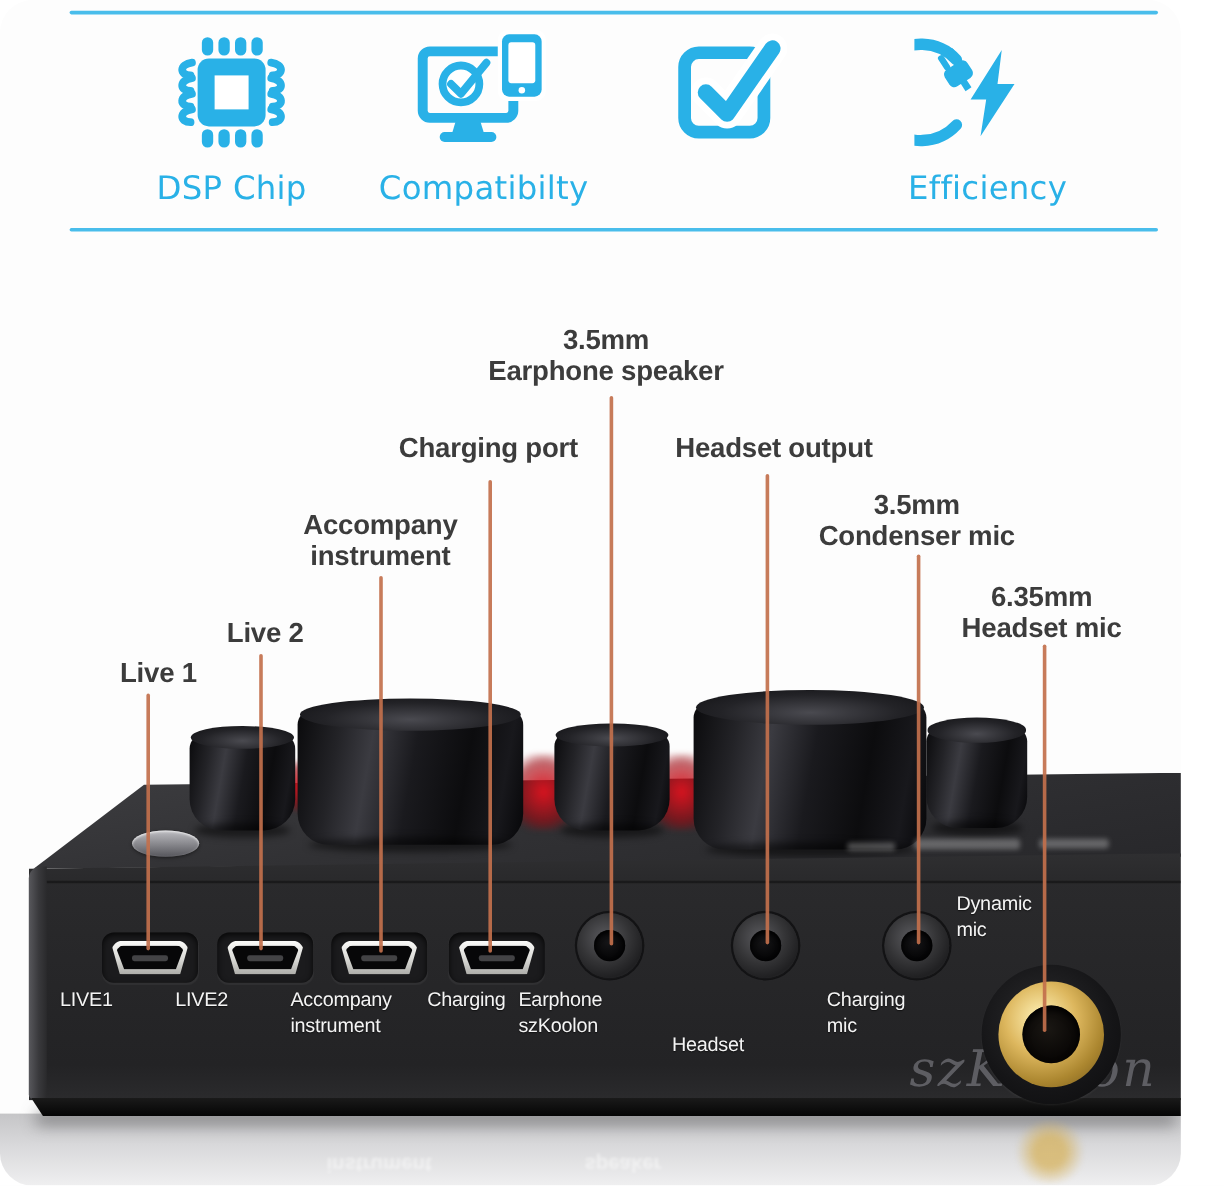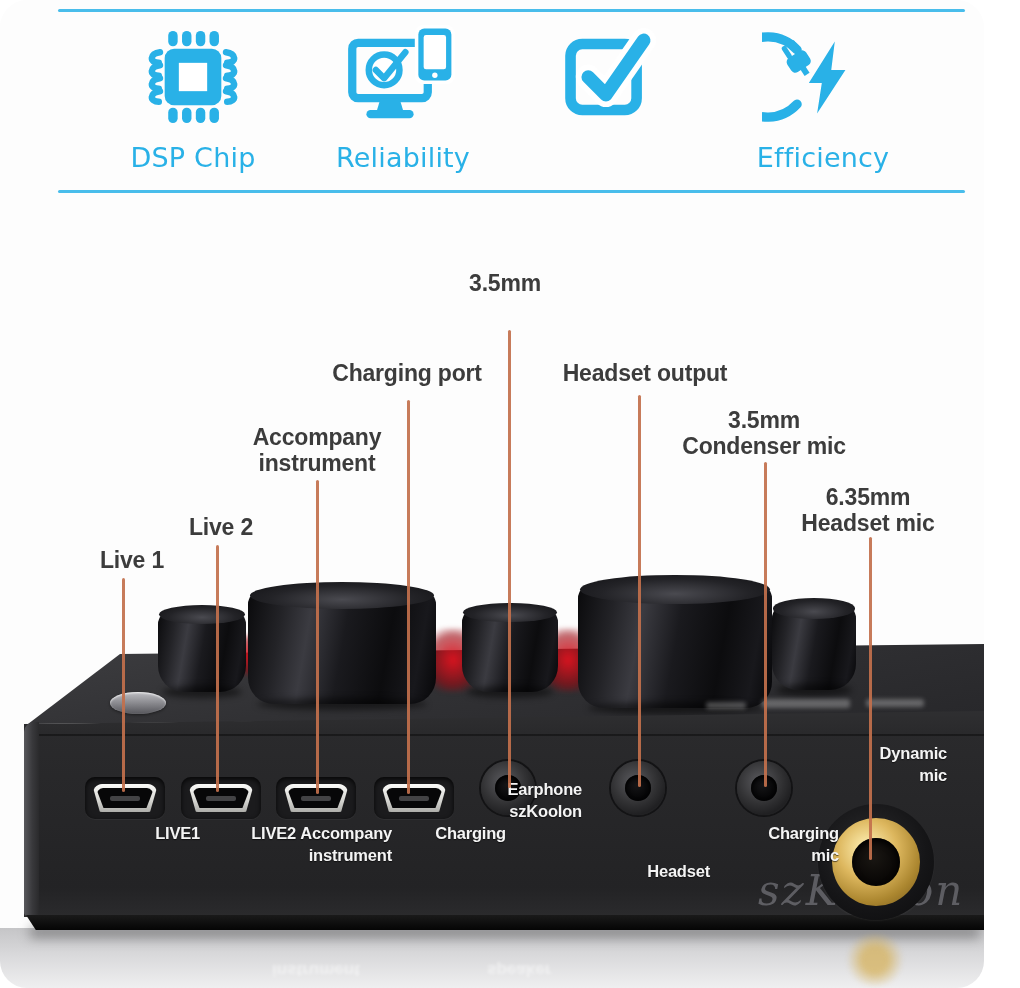--- a/index.html
+++ b/index.html
@@ -60,23 +60,23 @@
   .side-face{position:absolute;left:988px;top:710px;width:22px;height:206px;clip-path:polygon(0 2px,100% 26px,80% 100%,0 100%);background:linear-gradient(180deg,#232325,#161618);}
   .bottom-strip{position:absolute;left:26px;top:915px;width:980px;height:15px;clip-path:polygon(0 0,100% 0,99% 100%,1% 100%);background:linear-gradient(180deg,#1a1a1a,#050505);}
   .watermark{position:absolute;left:758px;top:866px;width:300px;font-family:"DejaVu Serif",serif;font-style:italic;font-size:42px;letter-spacing:2px;color:rgba(150,150,158,.5);}
 
   
   .usb-recess{position:absolute;width:80px;height:42px;top:777px;border-radius:10px;background:#1b1b1d;box-shadow:inset 0 2px 5px rgba(0,0,0,.8), 0 1px 1px rgba(255,255,255,.05);}
   .u0{left:85px;}.u1{left:181px;}.u2{left:276px;}.u3{left:374px;}
   .usb-outer{position:absolute;left:7px;top:7px;width:66px;height:28px;border-radius:10px/12px;clip-path:polygon(0 0,100% 0,88% 100%,12% 100%);background:linear-gradient(180deg,#fbfbf9 0%,#d9d9d5 55%,#aeaeaa 100%);}
   .usb-inner{position:absolute;left:4px;top:4px;right:4px;bottom:4px;border-radius:7px/9px;clip-path:polygon(0 0,100% 0,87% 100%,13% 100%);background:#070708;}
   .usb-tab{position:absolute;left:50%;top:42%;width:30px;height:5px;margin-left:-15px;border-radius:2px;background:#434345;}
-  .port-label{position:absolute;width:150px;text-align:right;font-size:16.5px;font-weight:700;color:#f4f4f4;line-height:22px;letter-spacing:-.2px;text-shadow:0 1px 1px rgba(0,0,0,.6);}
+  .port-label{position:absolute;width:150px;text-align:left;font-size:16.5px;font-weight:400;color:#f4f4f4;line-height:22px;letter-spacing:-.2px;text-shadow:0 1px 1px rgba(0,0,0,.6);}
   .pl0{left:50px;top:822px;}.pl1{left:146px;top:822px;}.pl2{left:242px;top:822px;}.pl3{left:356px;top:822px;}
-  .pl4{left:432px;top:778px;}.pl5{left:560px;top:860px;}.pl6{left:689px;top:822px;}.pl7{left:797px;top:742px;}
+  .pl4{left:432px;top:822px;}.pl5{left:560px;top:860px;}.pl6{left:689px;top:822px;}.pl7{left:797px;top:742px;}
   .jack35{position:absolute;width:54px;height:54px;top:761px;border-radius:50%;background:radial-gradient(circle at 42% 38%,#5a5a5e 0%,#343436 45%,#202022 72%,#2c2c2e 100%);box-shadow:0 0 0 2px rgba(8,8,9,.65), 0 1px 1px rgba(255,255,255,.07);}
   .jack35 .hole{position:absolute;left:50%;top:50%;width:26px;height:26px;margin:-13px 0 0 -13px;border-radius:50%;background:radial-gradient(circle at 45% 40%,#151517 0%,#030304 70%);box-shadow:inset 0 2px 4px #000;}
   .j0{left:481px;}.j1{left:611px;}.j2{left:737px;}
   .jack635{position:absolute;left:818px;top:804px;width:116px;height:116px;border-radius:50%;background:radial-gradient(circle at 45% 40%,#2c2c2e 0%,#151517 60%,#0b0b0c 100%);box-shadow:0 1px 2px rgba(255,255,255,.06);}
   .gold-ring{position:absolute;left:14px;top:14px;width:88px;height:88px;border-radius:50%;background:radial-gradient(circle at 40% 35%,#f7e4a2 10%,#ddb75e 38%,#ab862f 68%,#70541b 100%);}
   .jack635 .hole{position:absolute;left:50%;top:50%;width:48px;height:48px;margin:-24px 0 0 -24px;border-radius:50%;background:radial-gradient(circle at 45% 40%,#1a1713 0%,#070504 70%);box-shadow:inset 0 3px 6px #000;}
 </style>
 </head>
 <body>
 
@@ -119,21 +119,21 @@
         <rect x="7" y="21" width="64" height="47" rx="5" fill="none" stroke="#29b1e7" stroke-width="7"></rect>
         <path d="M31 68 l16 0 3 10 -22 0 z" fill="#29b1e7"></path>
         <rect x="19" y="78" width="40" height="7" rx="3.5" fill="#29b1e7"></rect>
         <circle cx="34" cy="44" r="13" fill="#fff" stroke="#29b1e7" stroke-width="5.5"></circle>
         <path d="M27 44 l7 7 L52 29" stroke="#29b1e7" stroke-width="5.5" fill="none" stroke-linecap="round" stroke-linejoin="round"></path>
         <rect x="60" y="6" width="34" height="50" rx="7" fill="#fff"></rect>
         <rect x="63" y="9" width="28" height="44" rx="5" fill="#29b1e7"></rect>
         <rect x="67.5" y="14.5" width="19" height="29" rx="2" fill="#fff"></rect>
         <circle cx="77" cy="48.5" r="2.3" fill="#fff"></circle>
       </svg>
-      <div class="f-label">Reliability</div>
+      <div class="f-label">Compatibilty</div>
     </div>
 
     <div class="feature f2">
       <svg viewBox="0 0 100 100">
         <rect x="14" y="22" width="56" height="56" rx="10" fill="none" stroke="#29b1e7" stroke-width="9"></rect>
         <path d="M29 50 L44 65 L76 19" fill="none" stroke="#fff" stroke-width="21" stroke-linecap="round" stroke-linejoin="round"></path>
         <path d="M29 50 L44 65 L76 19" fill="none" stroke="#29b1e7" stroke-width="11.5" stroke-linecap="round" stroke-linejoin="round"></path>
       </svg>
     </div>
 
@@ -276,20 +276,21 @@
     <div class="callout c2">
         <div>Accompany</div>
         <div>instrument</div>
       </div>
     <div class="callout c3">
         <div>Charging port</div>
         <div></div>
       </div>
     <div class="callout c4">
         <div>3.5mm</div>
+        <div>Earphone speaker</div>
       </div>
     <div class="callout c5">
         <div>Headset output</div>
         <div></div>
       </div>
     <div class="callout c6">
         <div>3.5mm</div>
         <div>Condenser mic</div>
       </div>
     <div class="callout c7">

